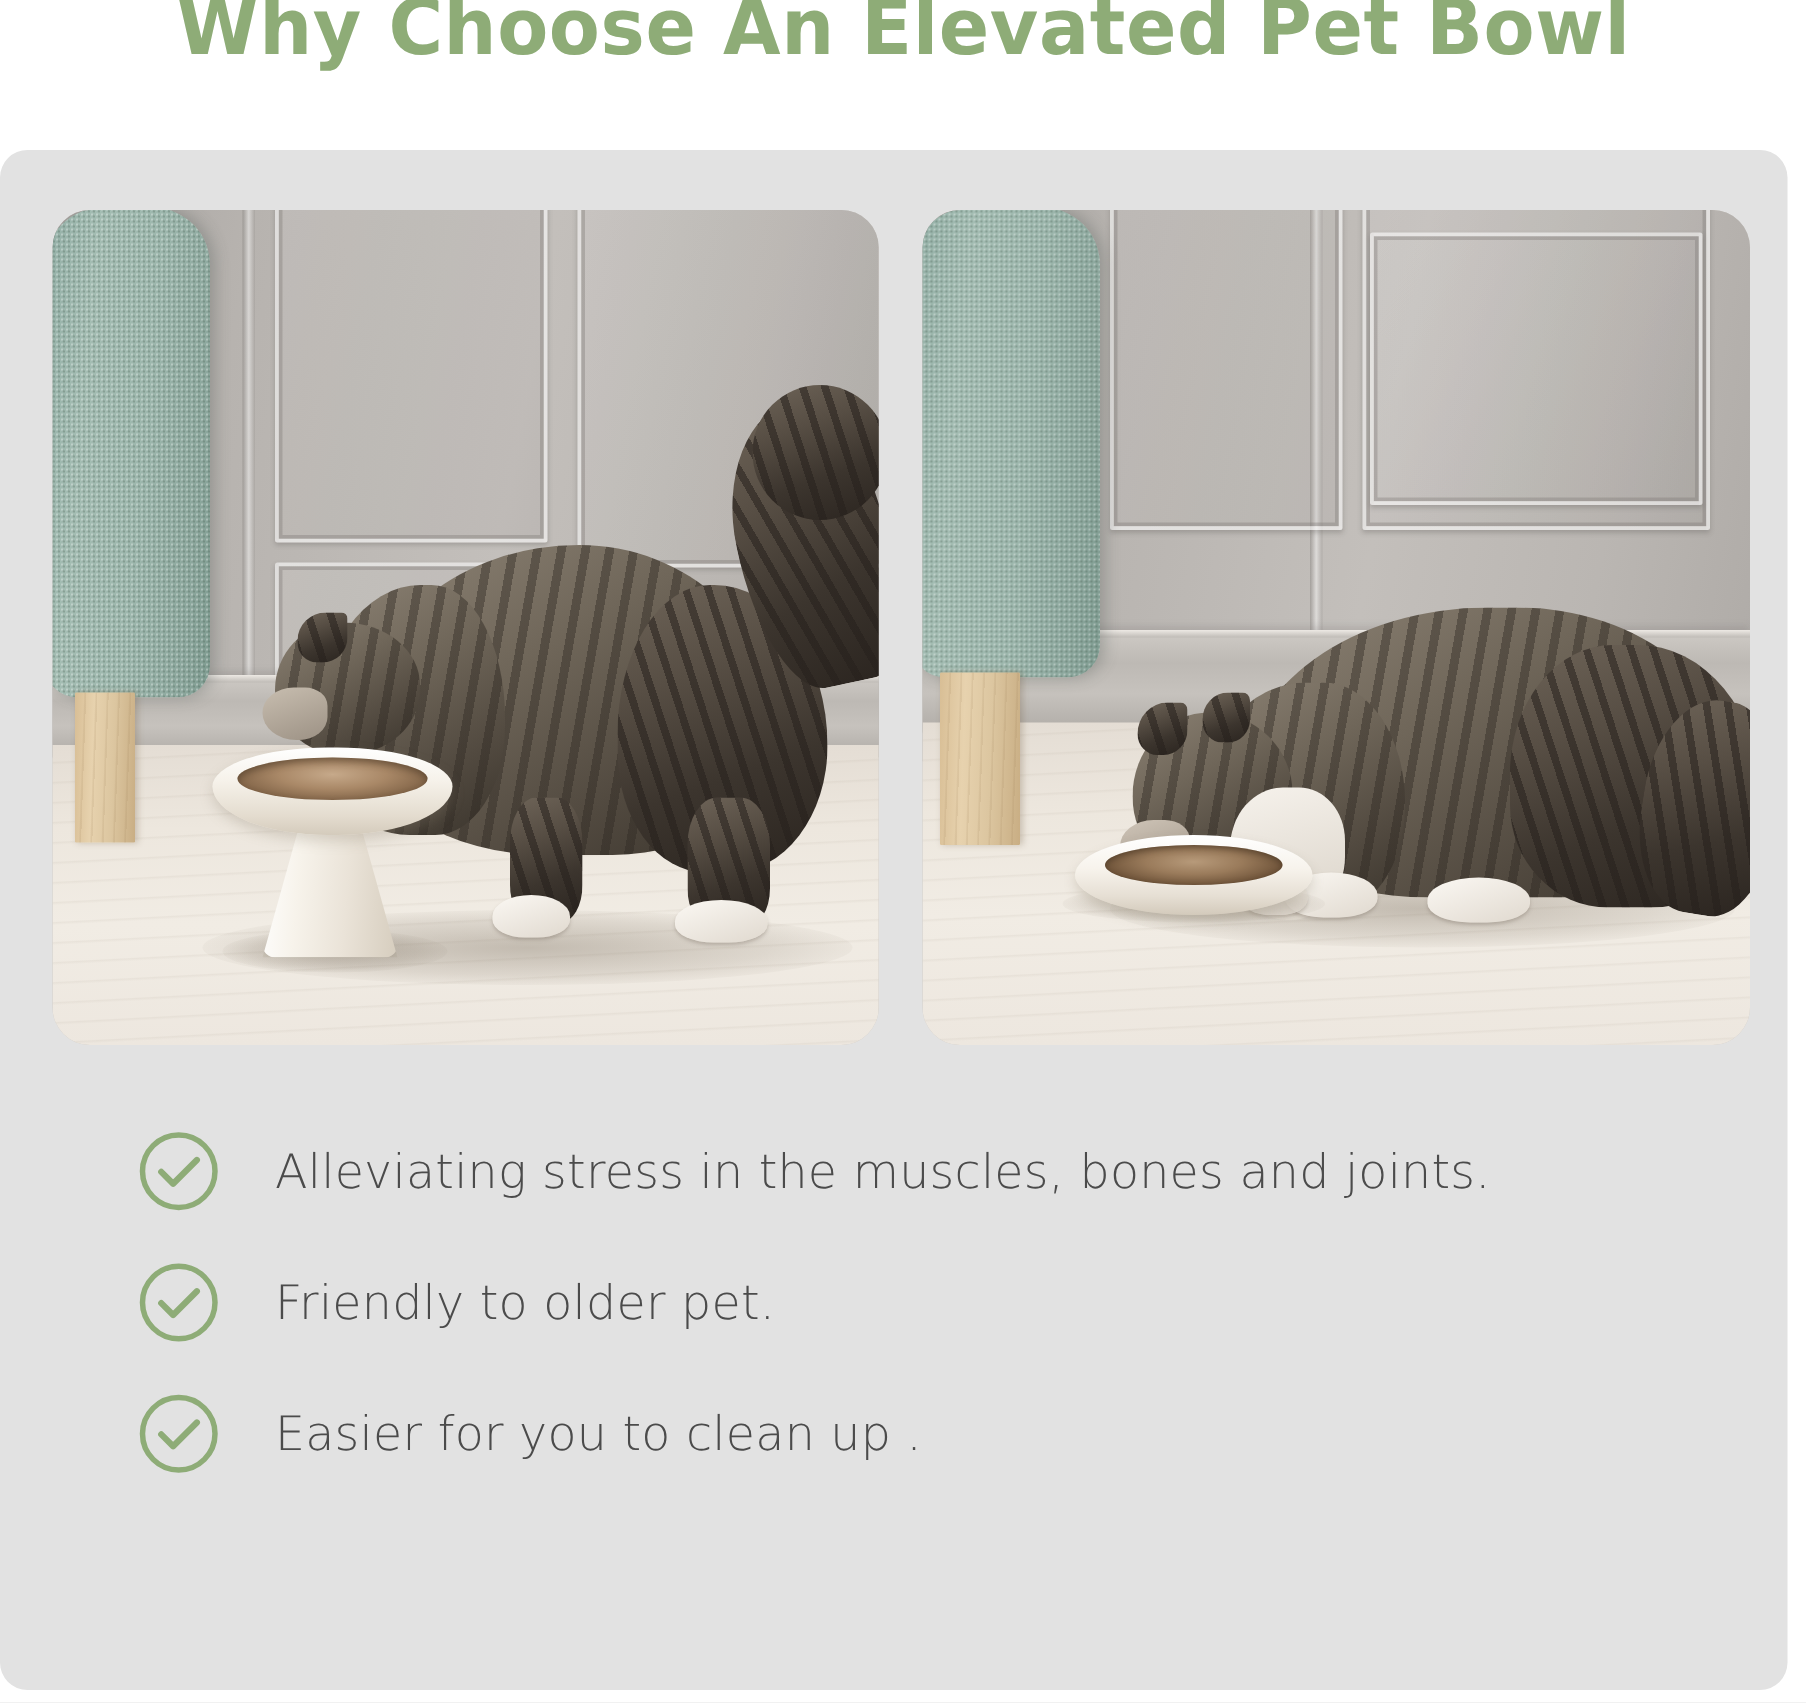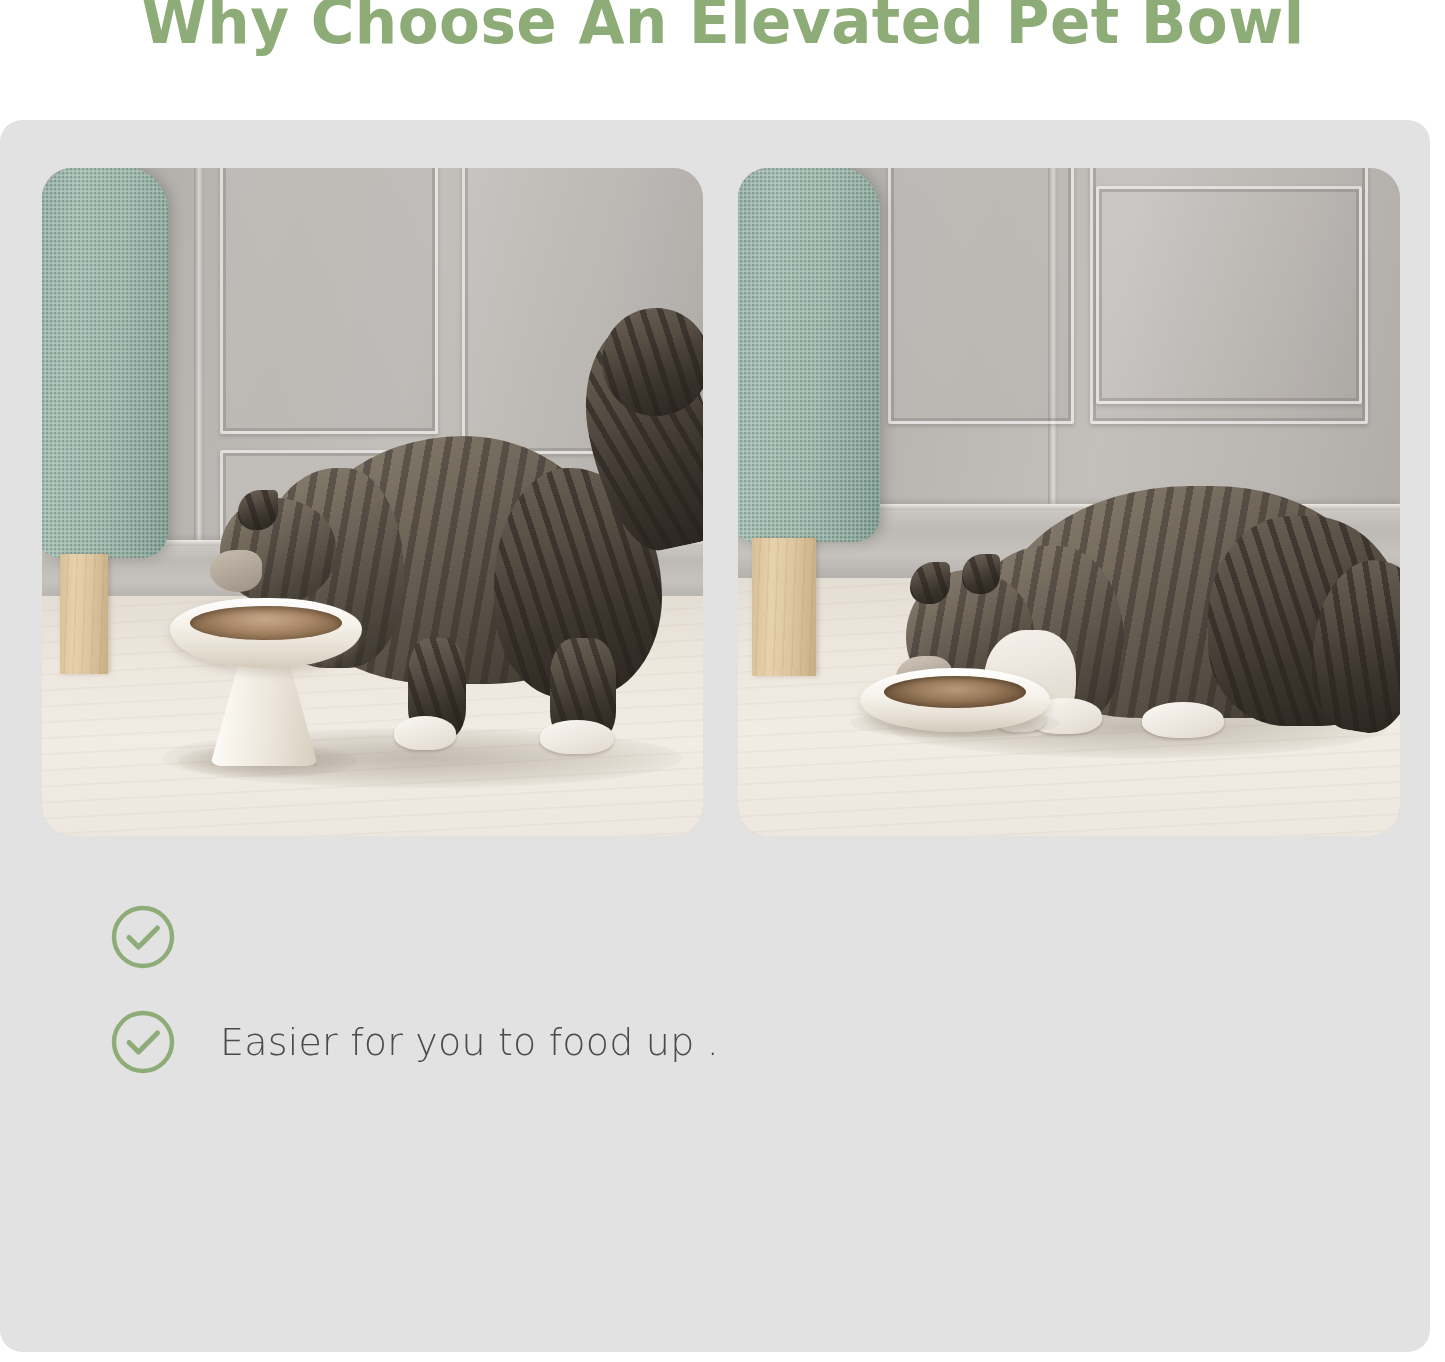--- a/index.html
+++ b/index.html
@@ -335,27 +335,37 @@
 
 <div class="bullets">
 
   <div class="bullet-row">
     <span class="check-icon">
       <svg viewBox="0 0 66 66" xmlns="http://www.w3.org/2000/svg">
         <circle cx="33" cy="33" r="29" fill="none" stroke="#8EAC77" stroke-width="4.4"></circle>
         <path d="M19 33.5 L28.5 43 L47.5 24" fill="none" stroke="#8EAC77" stroke-width="5" stroke-linecap="round" stroke-linejoin="round"></path>
       </svg>
     </span>
-  </div>
-
-
+    <span class="bullet-text">Alleviating stress in the muscles, bones and joints.</span>
+  </div>
 
   <div class="bullet-row">
     <span class="check-icon">
       <svg viewBox="0 0 66 66" xmlns="http://www.w3.org/2000/svg">
         <circle cx="33" cy="33" r="29" fill="none" stroke="#8EAC77" stroke-width="4.4"></circle>
         <path d="M19 33.5 L28.5 43 L47.5 24" fill="none" stroke="#8EAC77" stroke-width="5" stroke-linecap="round" stroke-linejoin="round"></path>
       </svg>
     </span>
-    <span class="bullet-text">Easier for you to food up .</span>
+    <span class="bullet-text">Friendly to older pet.</span>
+  </div>
+
+
+  <div class="bullet-row">
+    <span class="check-icon">
+      <svg viewBox="0 0 66 66" xmlns="http://www.w3.org/2000/svg">
+        <circle cx="33" cy="33" r="29" fill="none" stroke="#8EAC77" stroke-width="4.4"></circle>
+        <path d="M19 33.5 L28.5 43 L47.5 24" fill="none" stroke="#8EAC77" stroke-width="5" stroke-linecap="round" stroke-linejoin="round"></path>
+      </svg>
+    </span>
+    <span class="bullet-text">Easier for you to clean up .</span>
   </div>
 
 </div>
 
 </body></html>

